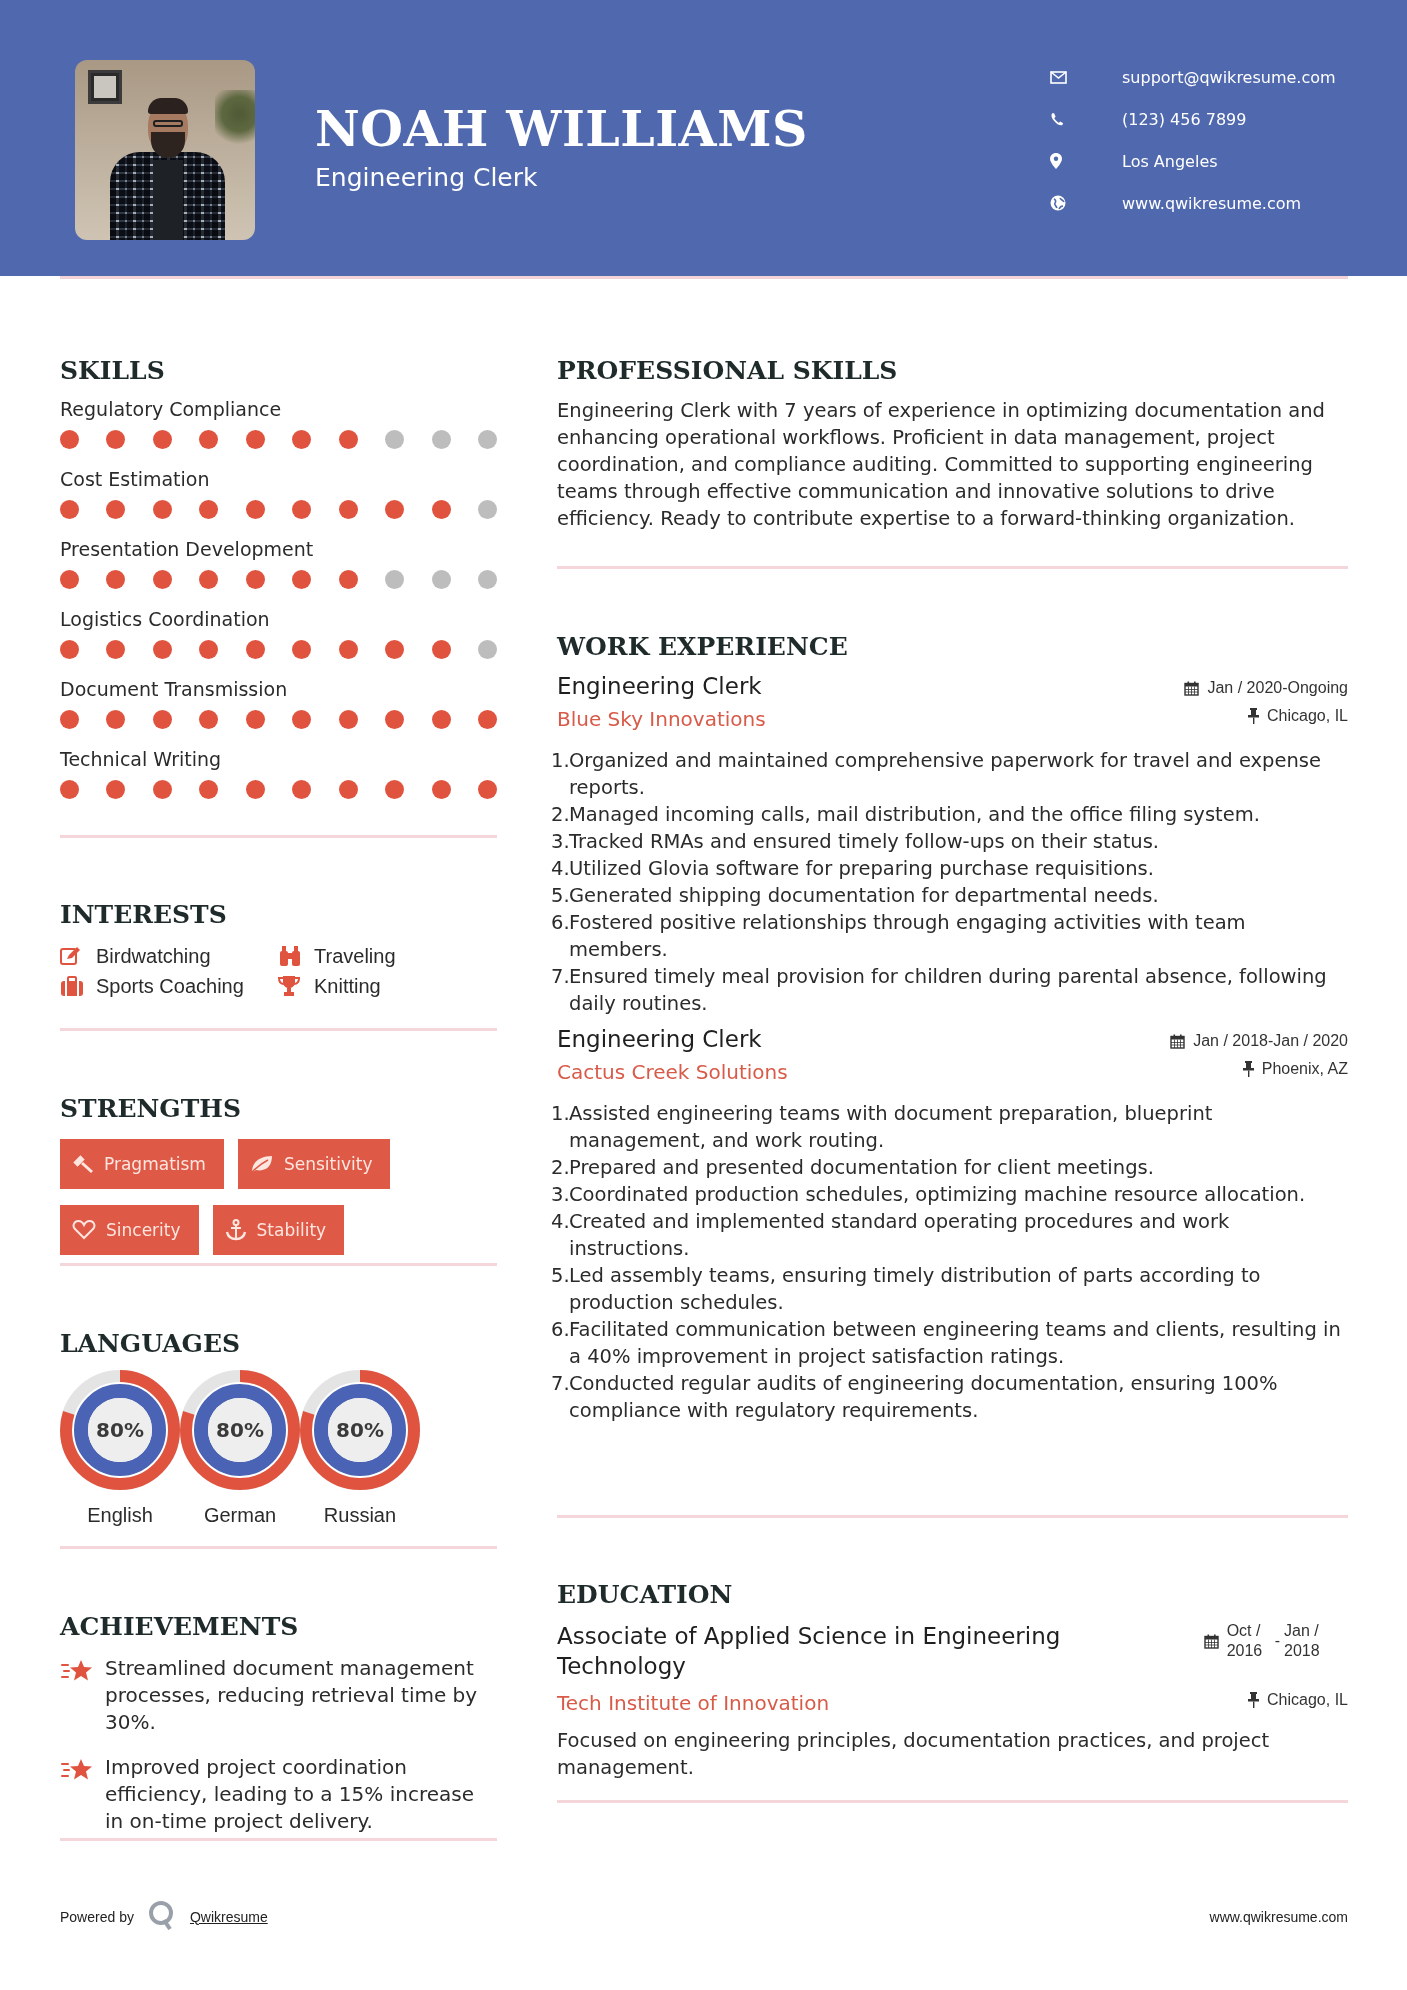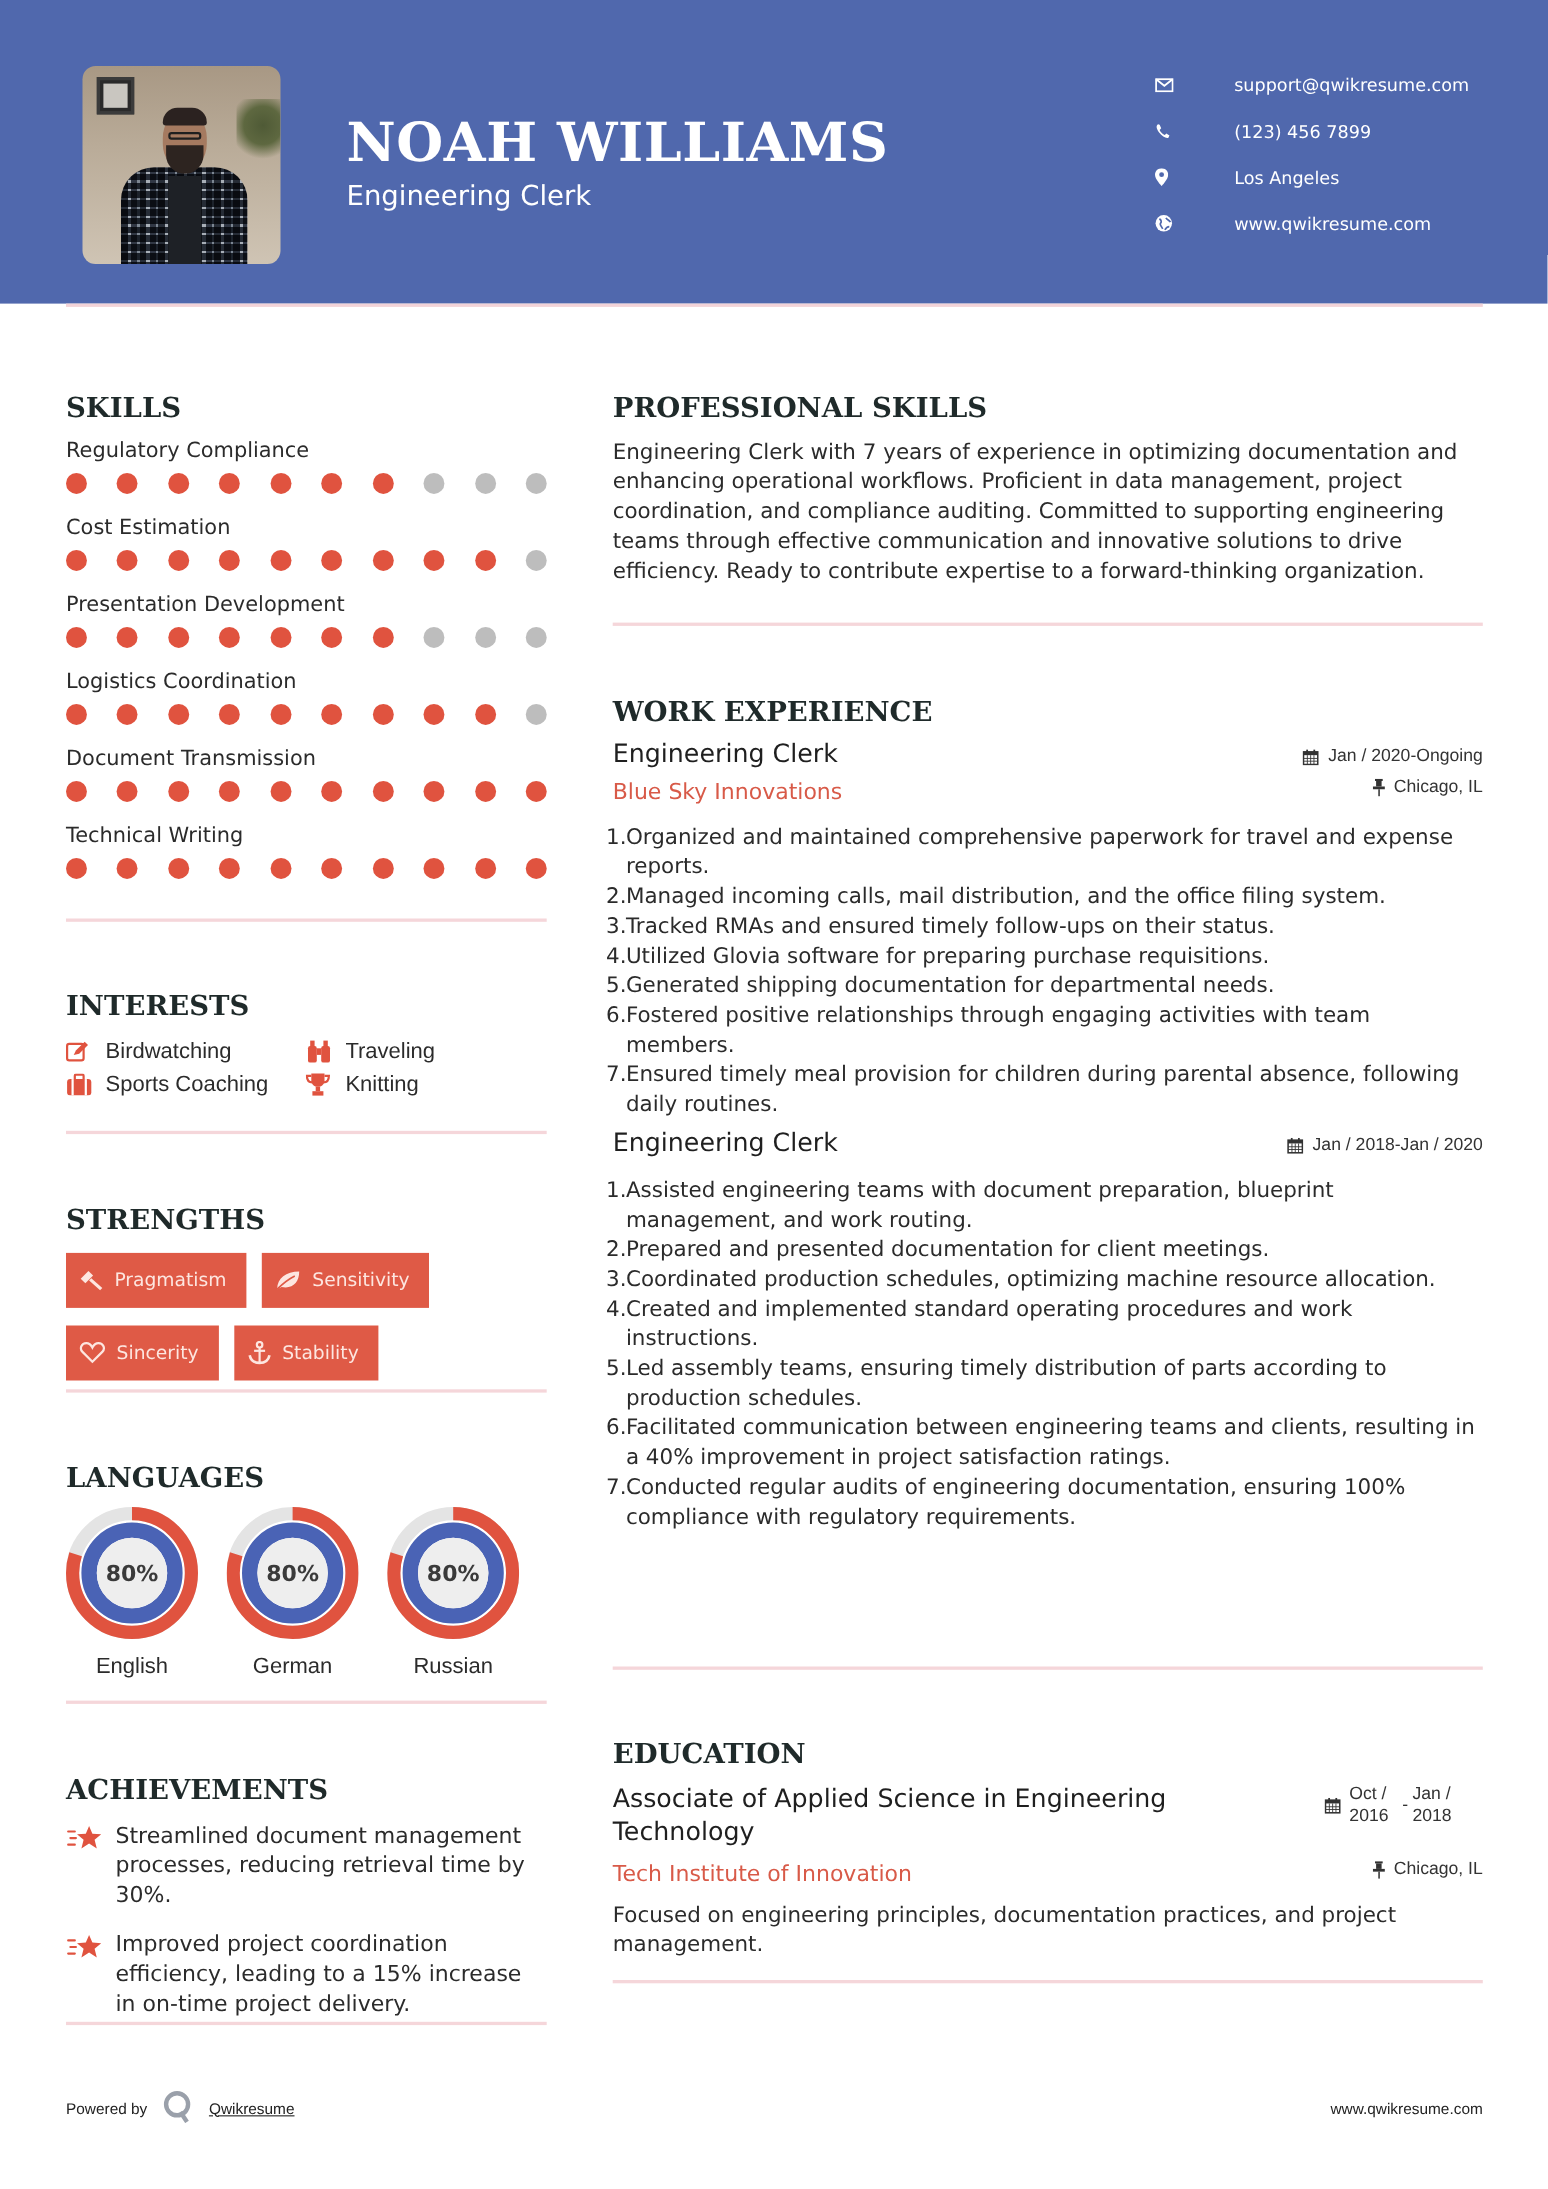--- a/index.html
+++ b/index.html
@@ -29,21 +29,21 @@
     .skill-label { font-family: "DejaVu Sans", sans-serif; font-size: 19px; color: #2b2b2b; height: 28px; line-height: 28px; }
     .dots { display: flex; justify-content: space-between; height: 42px; align-items: center; padding: 0 0 10px 0; }
     .dot { width: 19px; height: 19px; border-radius: 50%; background: #e0533f; }
     .dot.off { background: #bdbdbd; }
     .interest-grid { display: grid; grid-template-columns: 218px 200px; }
     .interest { display: flex; align-items: center; font-size: 20px; height: 30px; }
     .interest .ic { width: 36px; display: inline-flex; align-items: center; }
     .badges { display: flex; flex-wrap: wrap; gap: 16px 14px; width: 437px; }
     .badge { display: inline-flex; align-items: center; background: #df5a46; color: #fde6e0; height: 50px; padding: 0 18px 0 12px; font-family: "DejaVu Sans", sans-serif; font-size: 17px; }
     .badge .ic { margin-right: 10px; display: inline-flex; }
-    .langs { display: flex; gap: 26px; }
+    .langs { display: flex; }
     .lang { width: 120px; display: flex; flex-direction: column; align-items: center; }
     .ring { position: relative; width: 120px; height: 120px; }
     .ring-label { position: absolute; left: 0; top: 0; width: 120px; height: 120px; display: flex; align-items: center; justify-content: center; font-family: "DejaVu Sans", sans-serif; font-weight: bold; font-size: 20px; color: #3a3a3a; }
     .lang-name { margin-top: 14px; font-size: 20px; }
     .ach { display: flex; margin-bottom: 18px; }
     .ach .ic { width: 45px; flex-shrink: 0; padding-top: 4px; }
     .ach .t { font-size: 20px; line-height: 27px; }
     .job-head { display: flex; justify-content: space-between; align-items: flex-start; }
     .job-title { font-family: "DejaVu Sans", sans-serif; font-size: 23px; color: #1f1f1f; }
     .company { font-family: "DejaVu Sans", sans-serif; font-size: 20px; color: #d85a48; }
@@ -456,20 +456,34 @@
               <rect x="1" y="2.5" width="13" height="11.5" fill="none" stroke="#333" stroke-width="1.4"></rect>
               <rect x="1" y="2.5" width="13" height="3" fill="#333"></rect>
               <rect x="3.5" y="0.5" width="1.6" height="3.5" fill="#333"></rect>
               <rect x="10" y="0.5" width="1.6" height="3.5" fill="#333"></rect>
               <path d="M1 8.5 H14 M1 11 H14 M4.5 5.5 V14 M7.5 5.5 V14 M10.5 5.5 V14" stroke="#333" stroke-width="0.8"></path>
             </svg>
         </span>
         <span>Jan / 2018-Jan / 2020</span>
       </div>
     </div>
+    <div class="job-head" style="margin-top: 8px;">
+      <div class="company">Cactus Creek Solutions</div>
+      <div class="meta">
+        <span class="ic">
+          <svg width="11" height="16" viewBox="0 0 11 16">
+              <rect x="2" y="0" width="7" height="2" fill="#333"></rect>
+              <rect x="3" y="2" width="5" height="5" fill="#333"></rect>
+              <rect x="0" y="7" width="11" height="2.5" fill="#333"></rect>
+              <rect x="5" y="9.5" width="1.4" height="6.5" fill="#333"></rect>
+            </svg>
+        </span>
+        <span>Phoenix, AZ</span>
+      </div>
+    </div>
     <ol class="items txt" style="margin-top: 16px;">
       <li>
           <span class="n">1.</span>
           <span>Assisted engineering teams with document preparation, blueprint management, and work routing.</span>
         </li>
       <li>
           <span class="n">2.</span>
           <span>Prepared and presented documentation for client meetings.</span>
         </li>
       <li>

